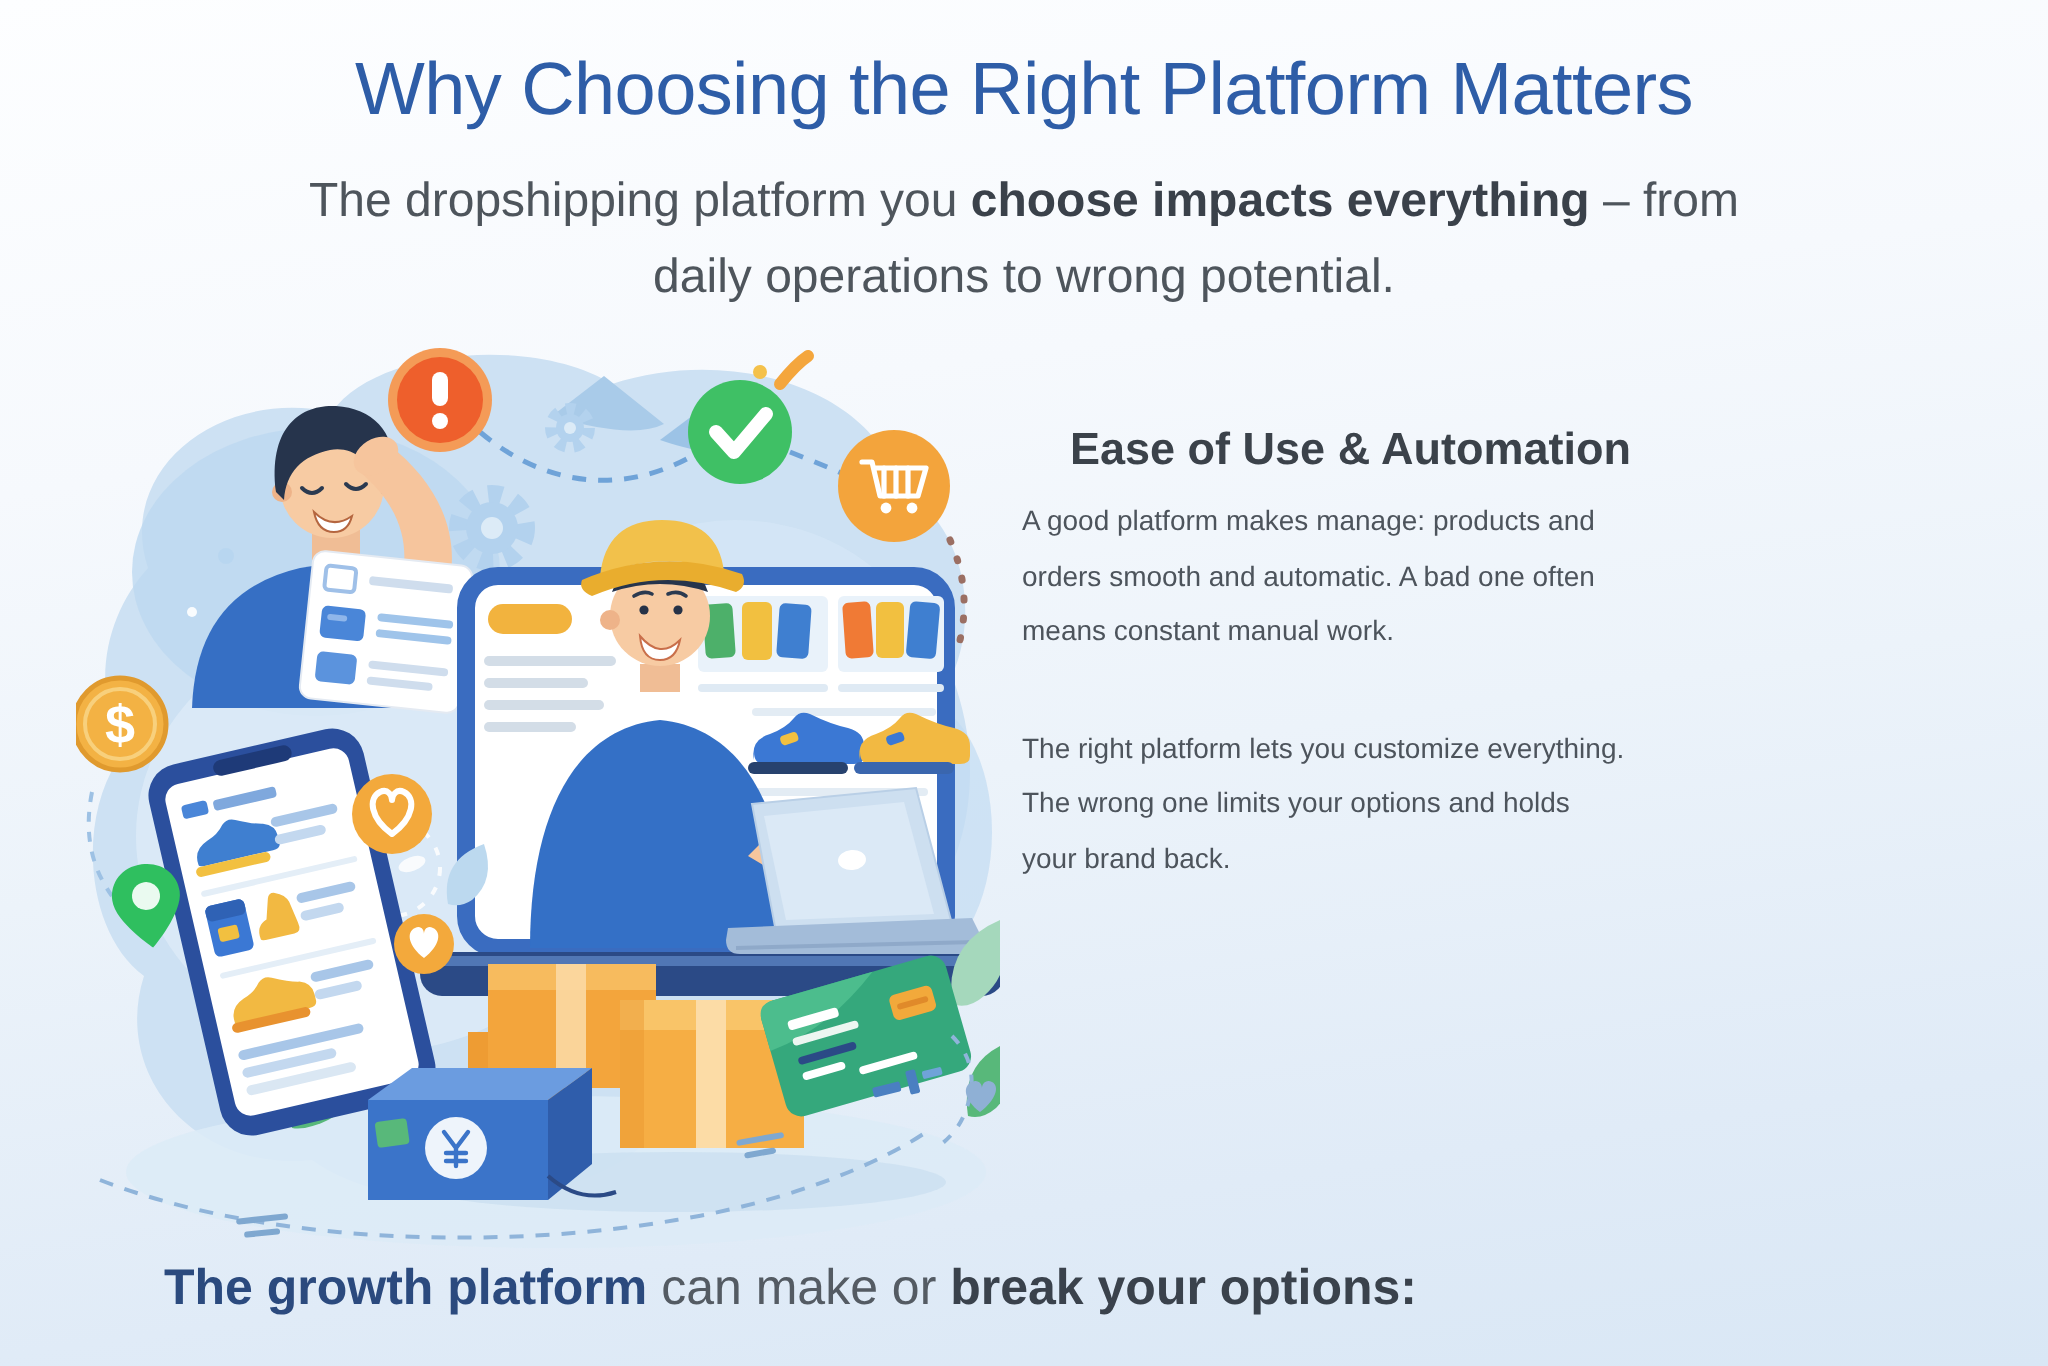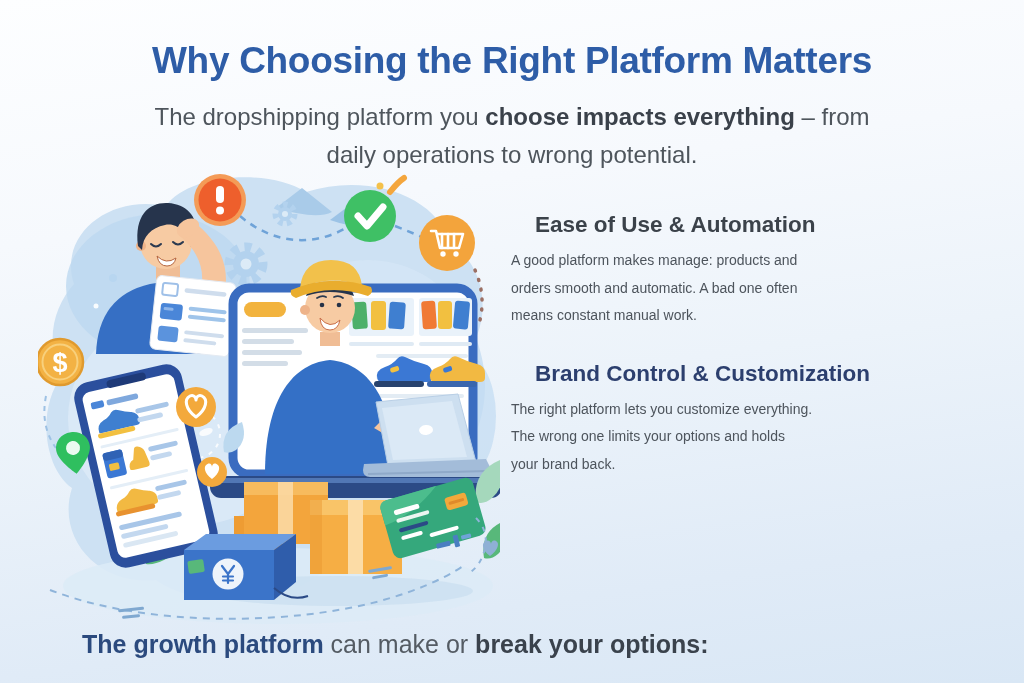--- a/index.html
+++ b/index.html
@@ -7,21 +7,21 @@
   body {
     font-family: "Liberation Sans", "DejaVu Sans", sans-serif;
     overflow:hidden;
   }
   .canvas {
     position:relative; width:1024px; height:683px; overflow:hidden;
     background: linear-gradient(172deg, #fdfeff 0%, #f6f9fd 30%, #ecf3fa 55%, #e0ebf7 82%, #d9e7f5 100%);
   }
   .page-header { position:absolute; left:0; top:24px; width:1024px; text-align:center; }
   .page-title {
-    font-size:37px; font-weight:bold; color:#2e5da7; letter-spacing:-0.3px;margin-top:16px;
+    font-size:37px; font-weight:normal; color:#2e5da7; letter-spacing:-0.3px;
   }
   .subtitle {
     margin-top:16px; font-size:24px; line-height:38px; color:#4e555c; font-weight:400;
   }
   .subtitle .line { display:block; }
   .subtitle b { color:#3a414a; font-weight:bold; }
   .benefits { position:absolute; left:511px; top:212px; width:452px; }
   .benefit { margin-bottom:31px; }
   .benefit-heading { font-size:22.5px; font-weight:bold; margin-bottom:9px;margin-left:24px; }
   .benefit-heading.charcoal { color:#3b424a; }
@@ -310,21 +310,20 @@
   </svg>
 
   <main class="benefits">
     <section class="benefit">
       <h3 class="benefit-heading charcoal">Ease of Use &amp; Automation</h3>
       <p class="benefit-body">A good platform makes manage: products and
 orders smooth and automatic. A bad one often
 means constant manual work.</p>
     </section>
     <section class="benefit">
-      <h3 class="benefit-heading navy">Brand Control &amp; Customization</h3>
       <p class="benefit-body">The right platform lets you customize everything.
 The wrong one limits your options and holds
 your brand back.</p>
     </section>
   </main>
 
   <footer class="page-footer">
     <span class="bold-navy">The growth platform</span><span> can make or </span><span class="bold-dark">break your options:</span>
   </footer>
 

